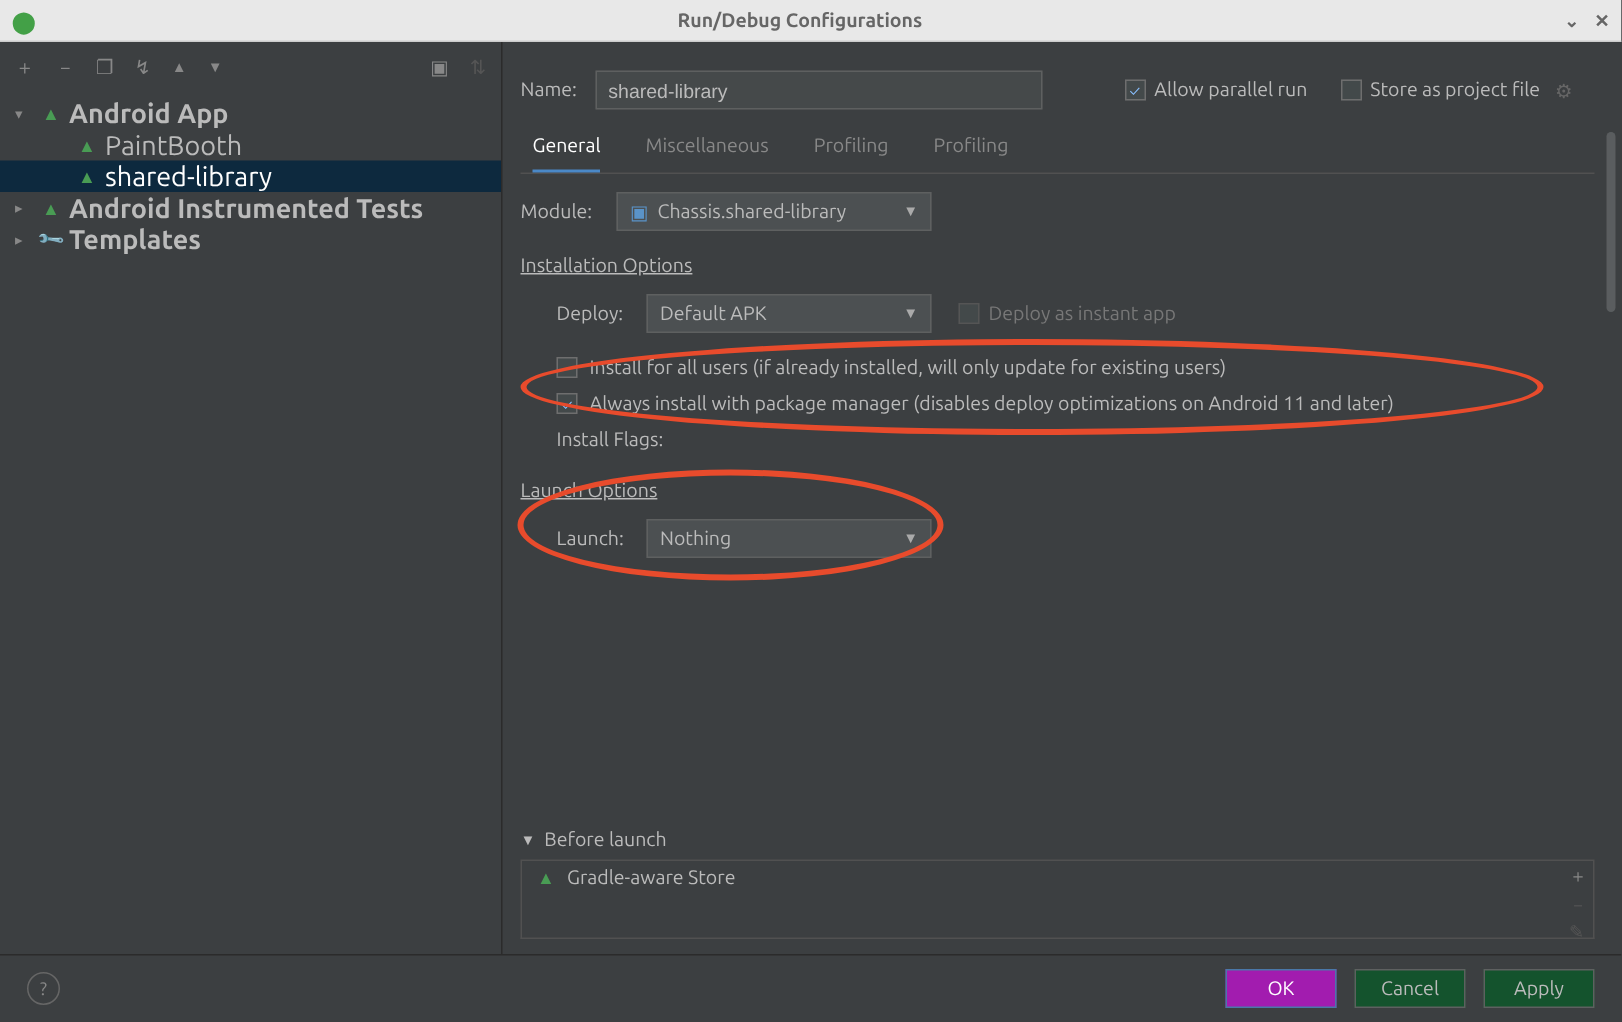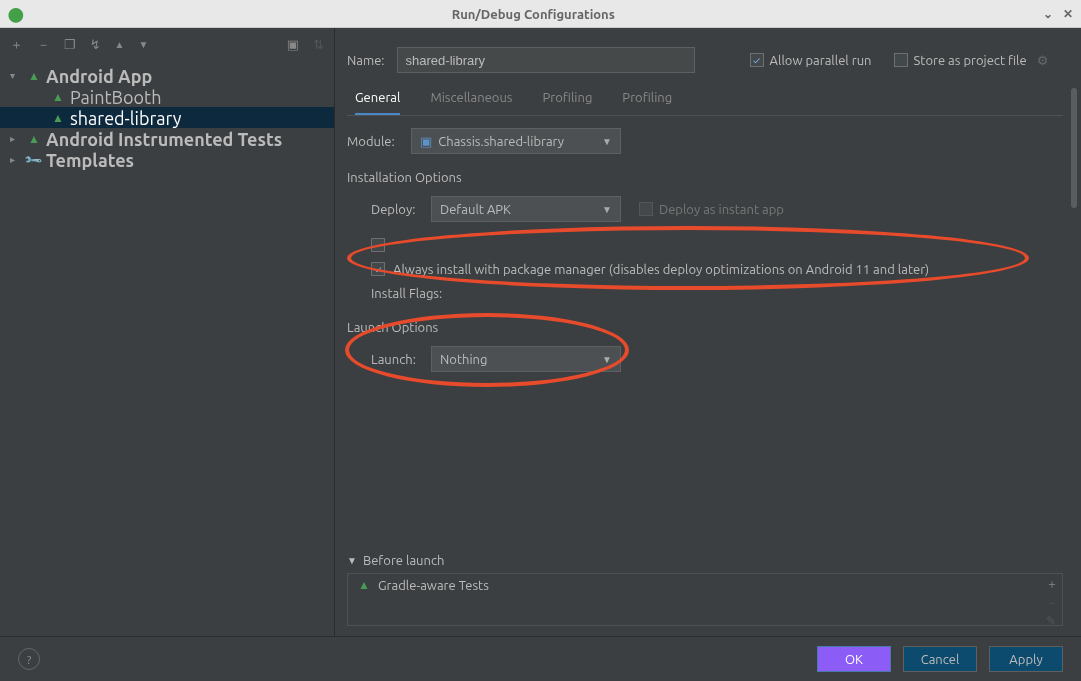--- a/index.html
+++ b/index.html
@@ -120,21 +120,21 @@
     border: 1px solid #5e6060;
     height: 26px;
     display: flex;
     align-items: center;
     padding: 0 8px;
     gap: 6px;
     font-size: 13px;
     position: relative;
   }
   .select .caret { margin-left: auto; font-size: 10px; color: #aaa; }
-  .section-title { color: #bbbbbb; margin: 6px 0 12px 0; font-size: 13px; }
+  .section-title { color: #bbbbbb; margin: 6px 0 12px 0; font-size: 13px; text-decoration: underline; }
   .check-row { display: flex; align-items: center; gap: 8px; margin-bottom: 10px; padding-left: 24px; }
   .install-flags { display: flex; align-items: center; gap: 10px; padding-left: 24px; margin-bottom: 20px; }
   .install-flags .input-text { flex: 1; }
   .placeholder { color: #666; }
   .before-launch-header {
     display: flex; align-items: center; gap: 6px;
     border-bottom: 1px solid #515151;
     padding: 4px 0 6px 0;
     margin-top: 2px;
   }
@@ -154,28 +154,28 @@
     border-top: 1px solid #2b2b2b;
   }
   .help-btn {
     width: 22px; height: 22px; border-radius: 11px;
     border: 1px solid #666; display: flex; align-items: center; justify-content: center;
     color: #888; font-size: 12px;
   }
   .footer .spacer { flex: 1; }
   .btn {
     min-width: 74px; height: 26px;
-    background: #0c4a6e;
+    background: #14532d;
     border: 1px solid #5e6060;
     color: #bbbbbb;
     display: flex; align-items: center; justify-content: center;
     margin-left: 12px;
     font-size: 13px;
   }
-  .btn.primary { background: #8b5cf6; border-color: #4a78a8; color: #fff; }
+  .btn.primary { background: #a21caf; border-color: #4a78a8; color: #fff; }
   .annot {
     position: absolute;
     border: 4px solid #E84B2C;
     border-radius: 50%;
     pointer-events: none;
     z-index: 10;
   }
   .annot.a1 { left: 12px; top: 198px; width: 682px; height: 64px; }
   .annot.a2 { left: 10px; top: 285px; width: 284px; height: 74px; }
   .content .small-scroll {
@@ -282,20 +282,21 @@
           <span class="caret">▼</span>
         </div>
         <div style="display:flex;align-items:center;gap:6px;margin-left:18px;color:#777">
           <span class="chk" style="border-color:#555"></span>
           <span>Deploy as instant app</span>
         </div>
       </div>
 
       <div class="check-row">
         <span class="chk"></span>
+        <span>Install for all users (if already installed, will only update for existing users)</span>
       </div>
 
       <div class="check-row">
         <span class="chk checked"></span>
         <span>Always install with package manager (disables deploy optimizations on Android 11 and later)</span>
       </div>
 
       <div class="install-flags">
         <span>Install Flags:</span>
       </div>
@@ -313,21 +314,21 @@
 
     <div style="flex:1"></div>
 
     <div class="before-launch-header">
       <span style="font-size:10px">▼</span>
       <span>Before launch</span>
     </div>
     <div class="bl-list">
       <div class="bl-item">
         <span class="tree-icon green">▲</span>
-        <span>Gradle-aware Tests</span>
+        <span>Gradle-aware Store</span>
       </div>
       <div class="bl-controls">
         <span>＋</span>
         <span style="color:#555">－</span>
         <span style="color:#555">✎</span>
       </div>
     </div>
     <div style="height:10px"></div>
 
     <div class="annot a1"></div>

